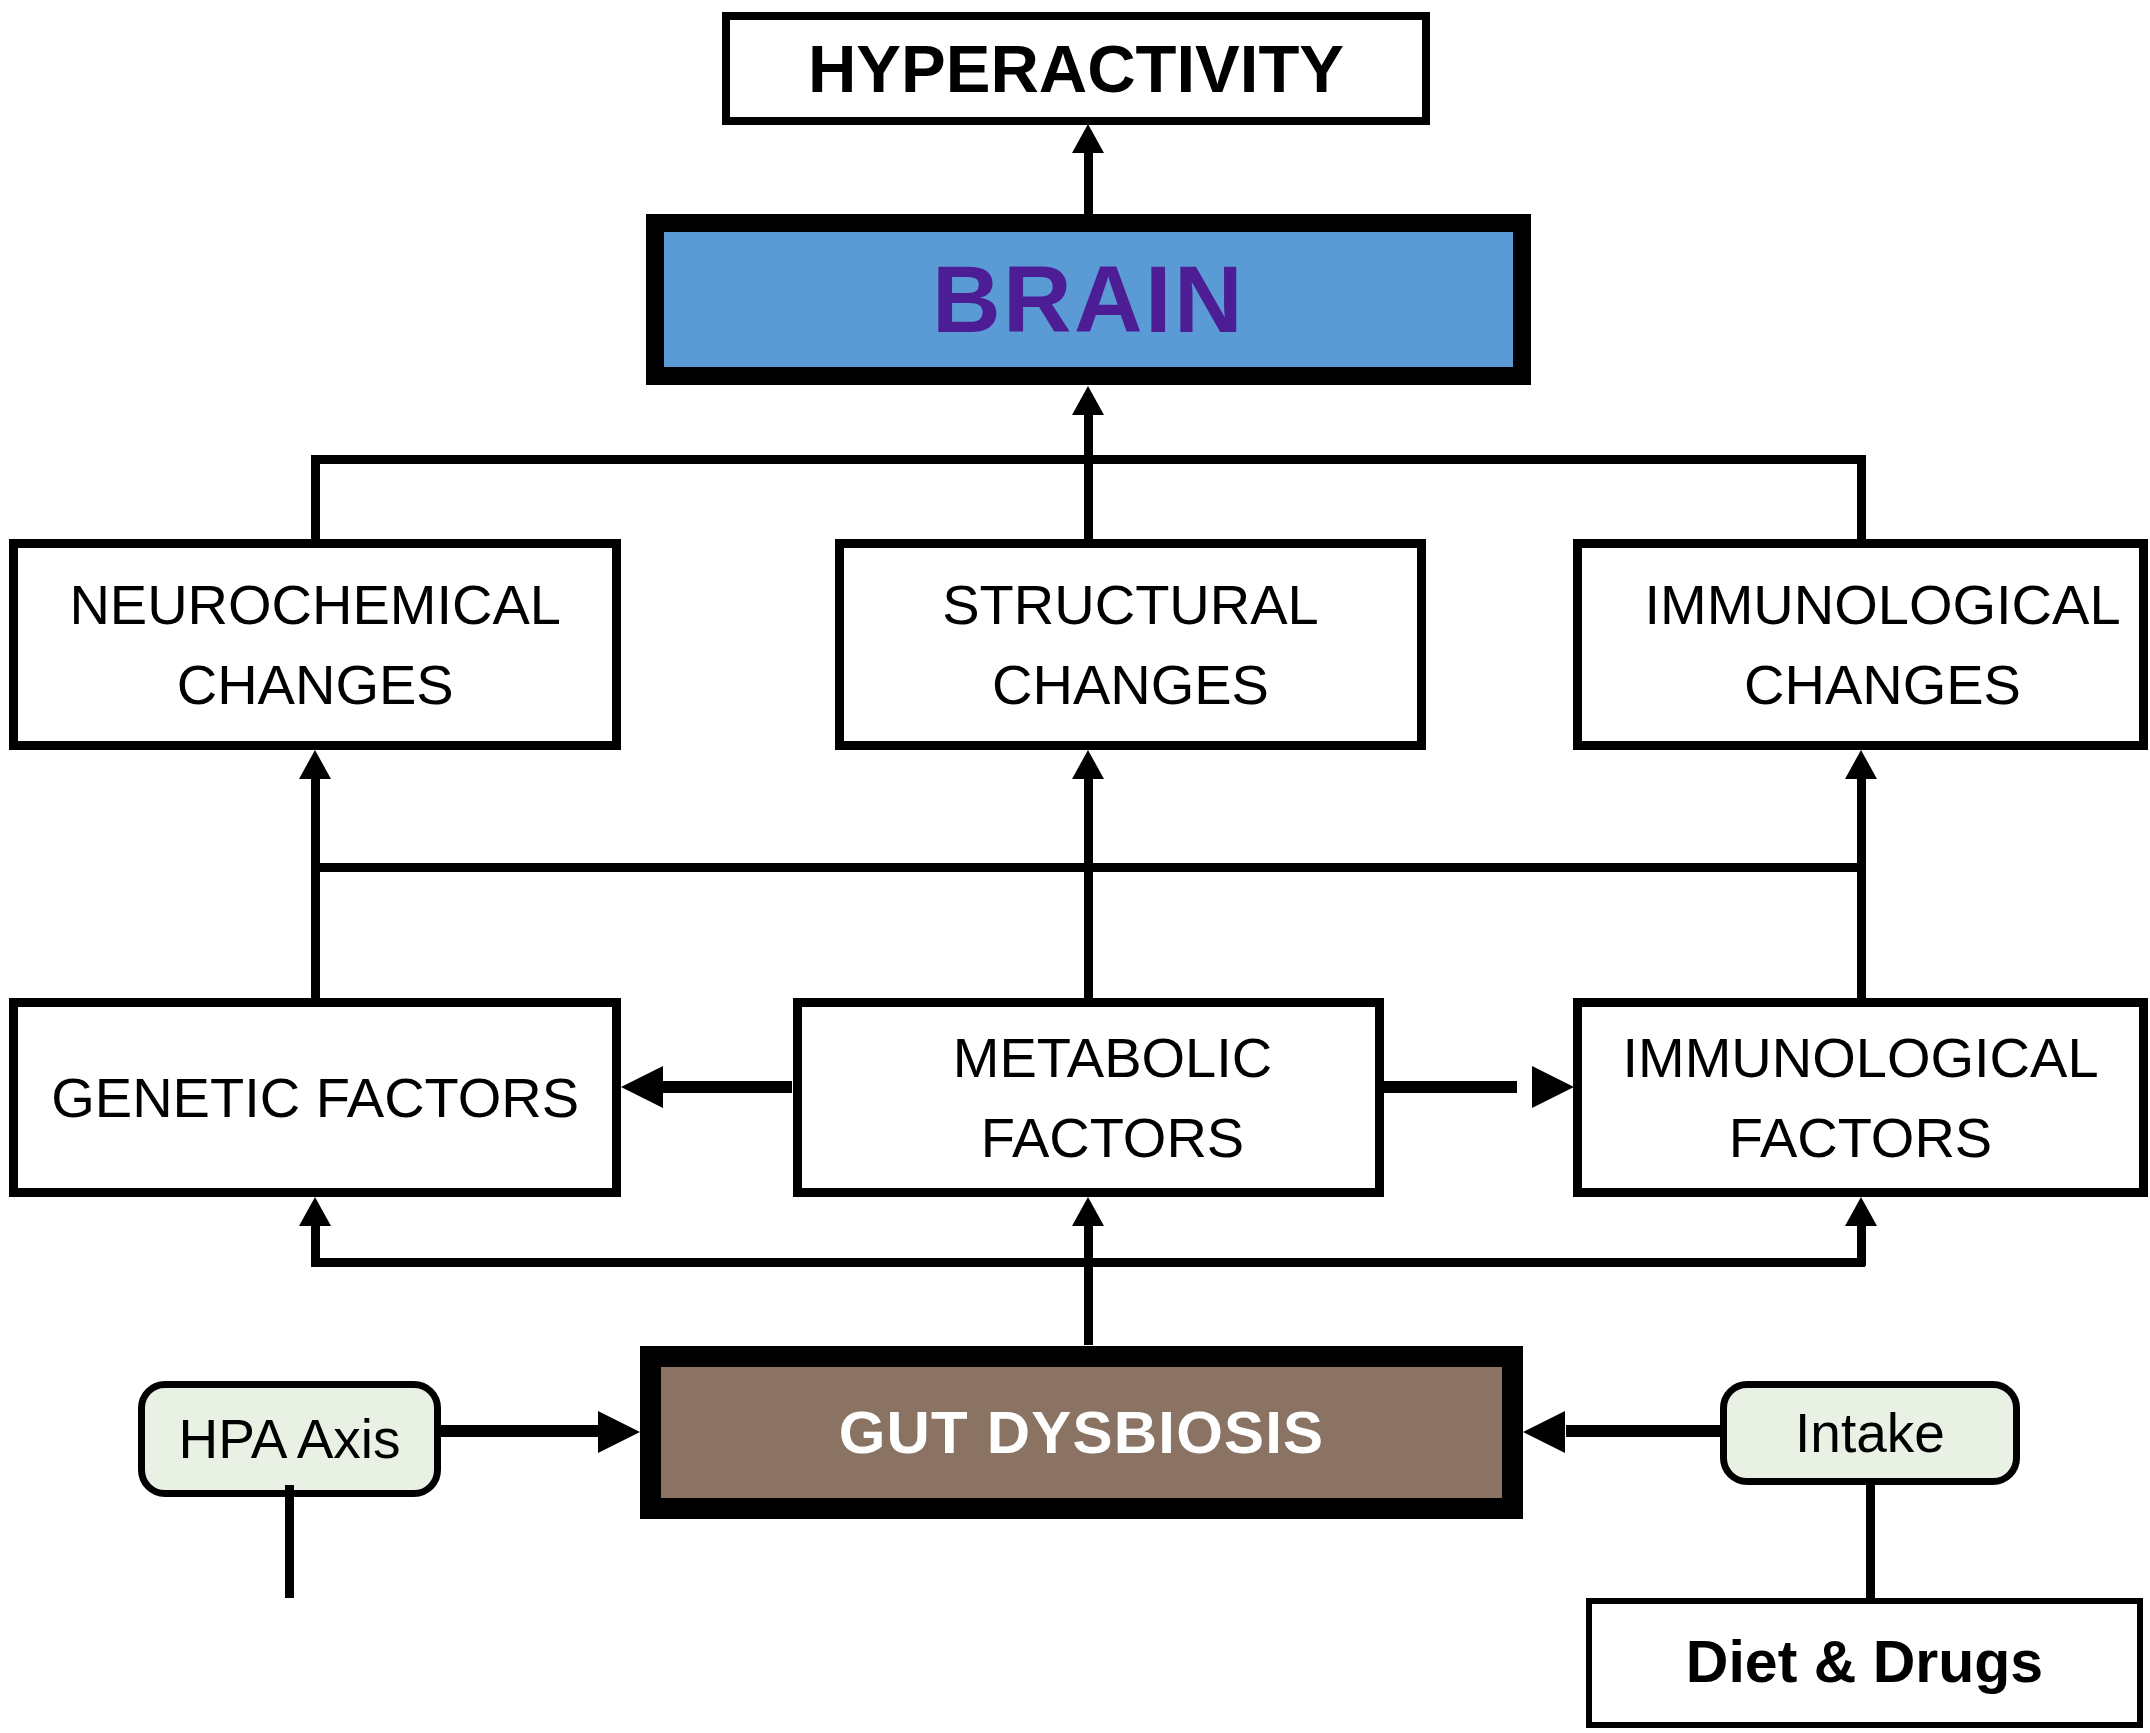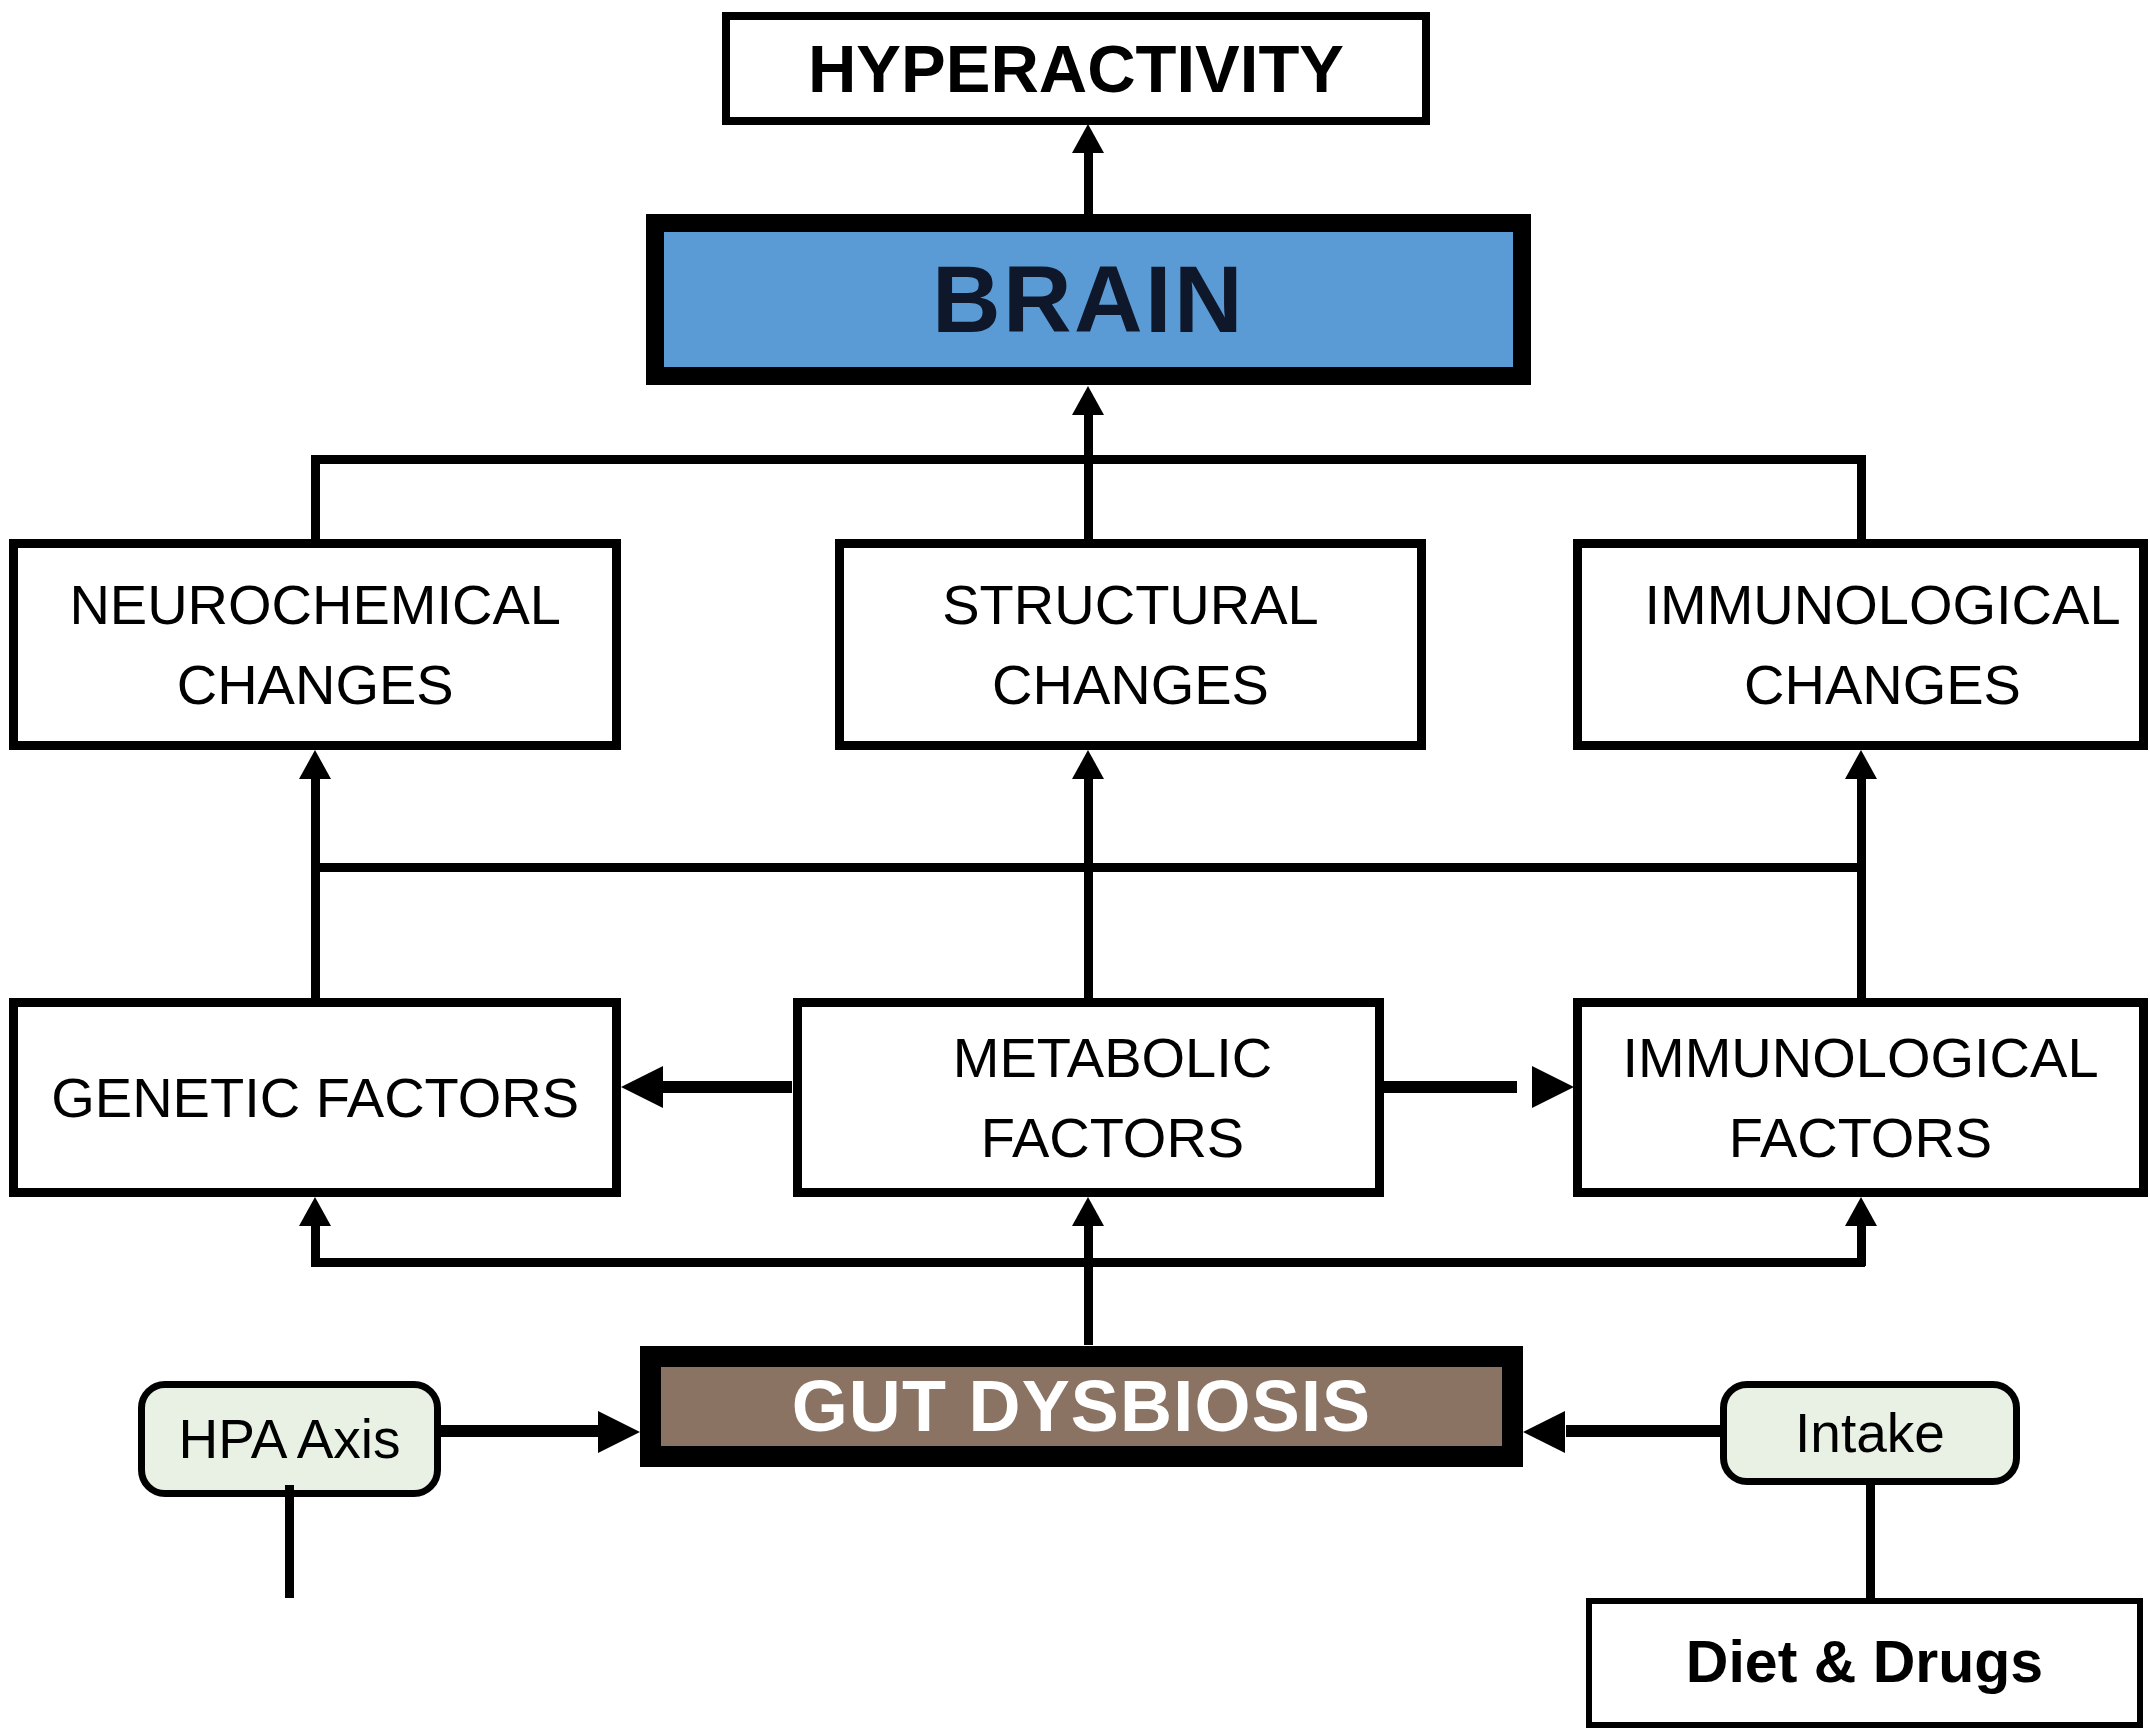--- a/index.html
+++ b/index.html
@@ -3,30 +3,30 @@
 <meta charset="utf-8">
 <style>
   html,body{margin:0;padding:0;background:#ffffff;}
   .canvas{position:relative;width:2151px;height:1734px;background:#ffffff;overflow:hidden;
           font-family:"Liberation Sans",sans-serif;}
   .box{box-sizing:border-box;position:absolute;display:flex;align-items:center;justify-content:center;
        text-align:center;background:#ffffff;border:9.8px solid #000;color:#000;line-height:1.42;}
   .box span{display:block;width:100%;}
   
   #b-hyper {left:722px;top:12.2px;  width:708px;height:113px;border-width:8.6px;font-size:67px;font-weight:bold;}
-  #b-brain {left:646px;top:214px; width:885px;height:171px;border-width:18.4px;background:#5b9bd5;color:#0f172a;
+  #b-brain {left:646px;top:214px; width:885px;height:171px;border-width:18.4px;background:#5b9bd5;color:#4c1d95;
             font-size:95px;font-weight:bold;letter-spacing:2.4px;}
   #b-neuro {left:9.2px;  top:539px; width:612px;height:211px;font-size:56px;}
   #b-struct{left:835px;top:539px; width:591px; height:211px;font-size:56px;}
   #b-immc  {left:1573px;top:539px; width:575px; height:211px;font-size:56px;padding-left:44px;}
   #b-gen   {left:9.2px;  top:998px;width:612px;height:199px;font-size:56px;}
   #b-met   {left:793px;top:998px;width:591px; height:199px;font-size:56px;padding-left:48px;}
   #b-immf  {left:1573px;top:998px;width:575px; height:199px;font-size:56px;}
-  #b-gut   {left:640px;top:1346px;width:883px;height:121px;border-width:21px;background:#8b7364;color:#fff;
-            font-size:72px;font-weight:bold;letter-spacing:1.2px;}
+  #b-gut   {left:640px;top:1346px;width:883px;height:173px;border-width:21px;background:#8b7364;color:#fff;
+            font-size:60px;font-weight:bold;letter-spacing:1.2px;}
   #b-hpa   {left:138px; top:1381px;width:303px;height:116px;border-width:7.3px;border-radius:27px;
             background:#e9f1e4;font-size:55px;}
   #b-intake{left:1720px;top:1381px;width:300px;height:104px;border-width:7.3px;border-radius:27px;
             background:#e9f1e4;font-size:55px;}
   #b-trauma{left:12.2px;  top:1598px;width:554px;height:130px;border-width:6.1px;font-size:59px;font-weight:bold;}
   #b-diet  {left:1586px;top:1598px;width:557px;height:130px;border-width:6.1px;font-size:59px;font-weight:bold;}
   
   .ln{position:absolute;background:#000;}
   #ln-hyper-arrow {left:1084px;top:147px; width:8.6px;  height:69px;}
   #ln-brain-arrow {left:1084px;top:409px; width:8.6px;  height:49px;}

